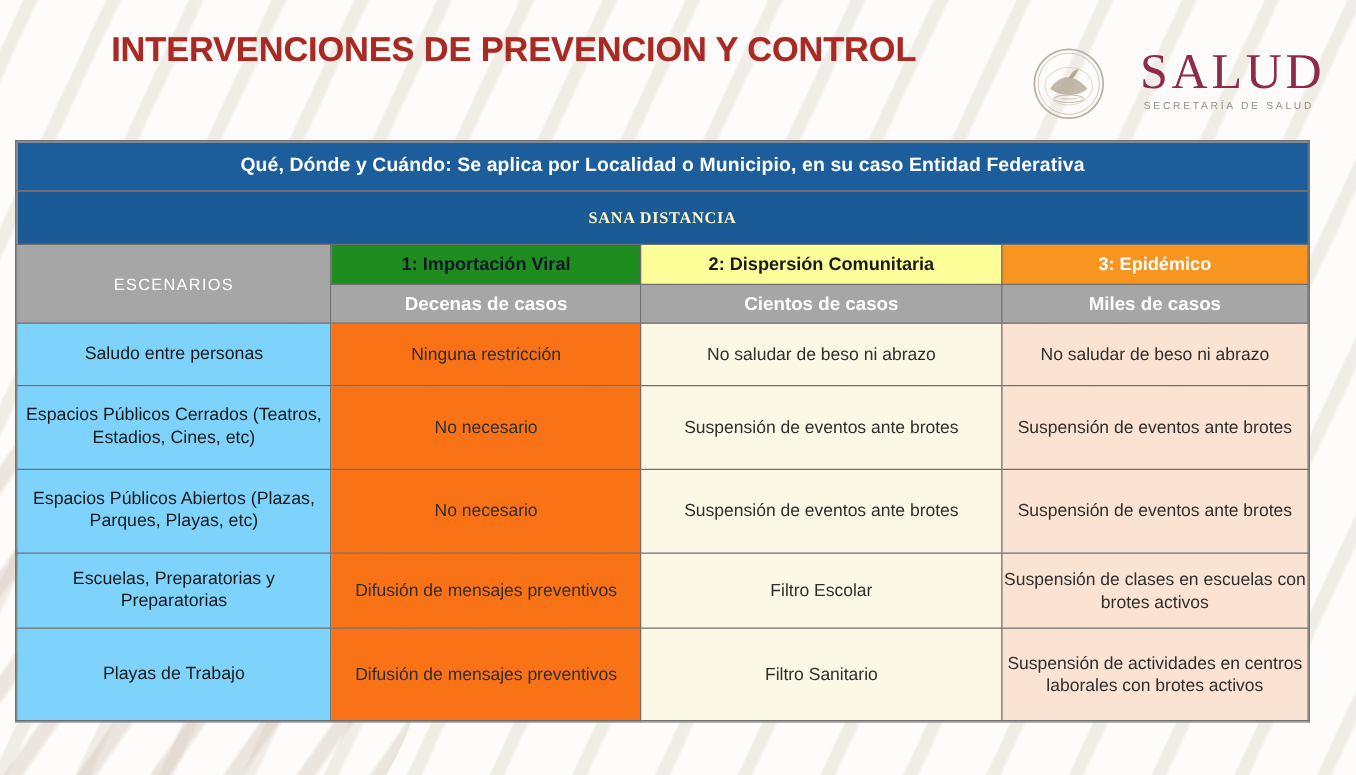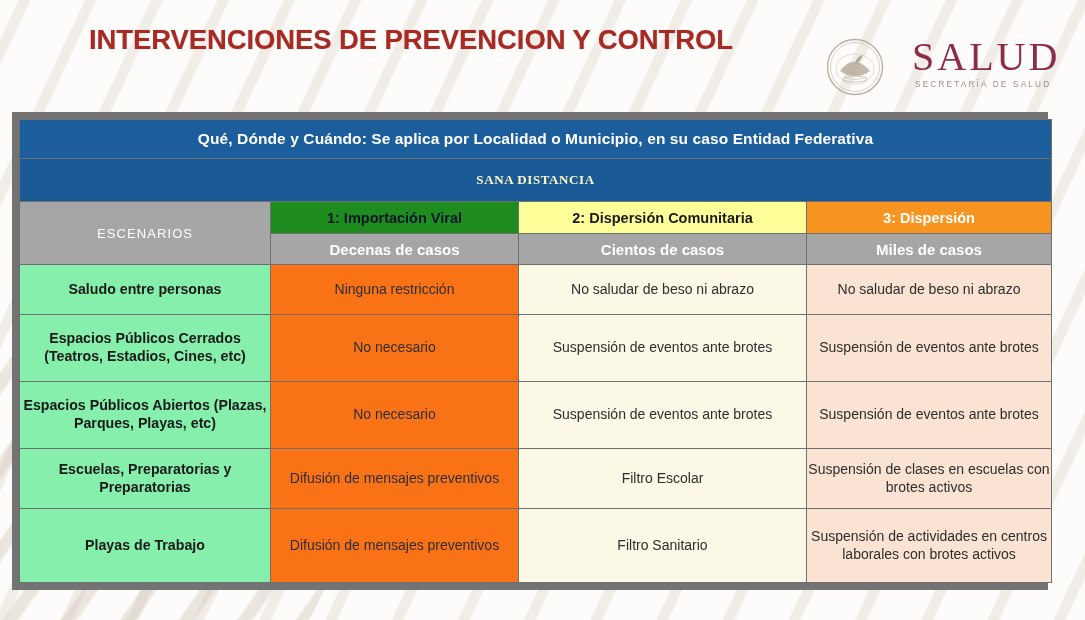--- a/index.html
+++ b/index.html
@@ -108,21 +108,21 @@
     margin-top: 2px;
     margin-left: 3px;
   }
 
   
   .table-wrap {
     position: absolute;
     left: 12px;
     top: 112px;
     width: 1036px;
-    border: 7px solid #737373;
+    border: 1px solid #737373;
     box-sizing: border-box;
   }
   table.matrix {
     border-collapse: collapse;
     width: 100%;
     table-layout: fixed;
   }
   table.matrix td, table.matrix th {
     border: 1px solid #6f6f6f;
     padding: 0;
@@ -170,23 +170,23 @@
 
   .sub-head {
     background: #a6a6a6;
     color: #ffffff;
     font-weight: bold;
     font-size: 15px;
     height: 30px;
   }
 
   .rowlabel {
-    background: #86efac;
+    background: #7dd3fc;
     color: #1a1a1a;
-    font-weight: bold;
+    font-weight: normal;
     font-size: 14.2px;
     line-height: 1.25;
     padding: 6px 5px;
   }
   .cell {
     font-size: 14px;
     color: #2e2e2e;
     line-height: 1.28;
     padding: 6px 9px;
   }
@@ -242,21 +242,21 @@
         <tr>
           <td class="bar-blue" colspan="4">Qué, Dónde y Cuándo: Se aplica por Localidad o Municipio, en su caso Entidad Federativa</td>
         </tr>
         <tr>
           <td class="bar-blue2" colspan="4">SANA DISTANCIA</td>
         </tr>
         <tr>
           <td class="scen-head" rowspan="2">ESCENARIOS</td>
           <td class="sc-head sc-1">1: Importación Viral</td>
           <td class="sc-head sc-2">2: Dispersión Comunitaria</td>
-          <td class="sc-head sc-3">3: Dispersión</td>
+          <td class="sc-head sc-3">3: Epidémico</td>
         </tr>
         <tr>
           <td class="sub-head">Decenas de casos</td>
           <td class="sub-head">Cientos de casos</td>
           <td class="sub-head">Miles de casos</td>
         </tr>
 
         <tr class="r1">
           <td class="rowlabel">Saludo entre personas</td>
           <td class="cell col-1">Ninguna restricción</td>

